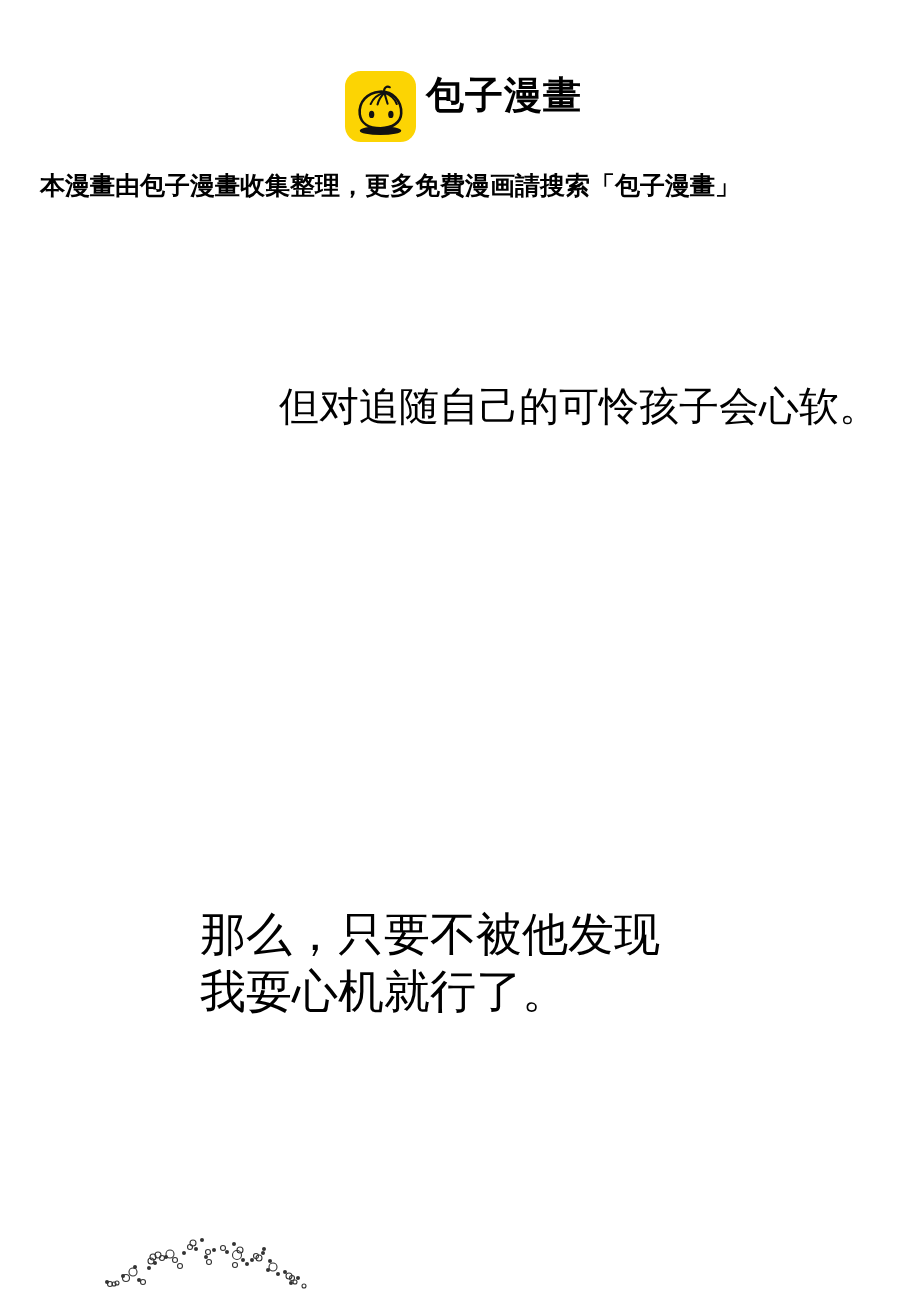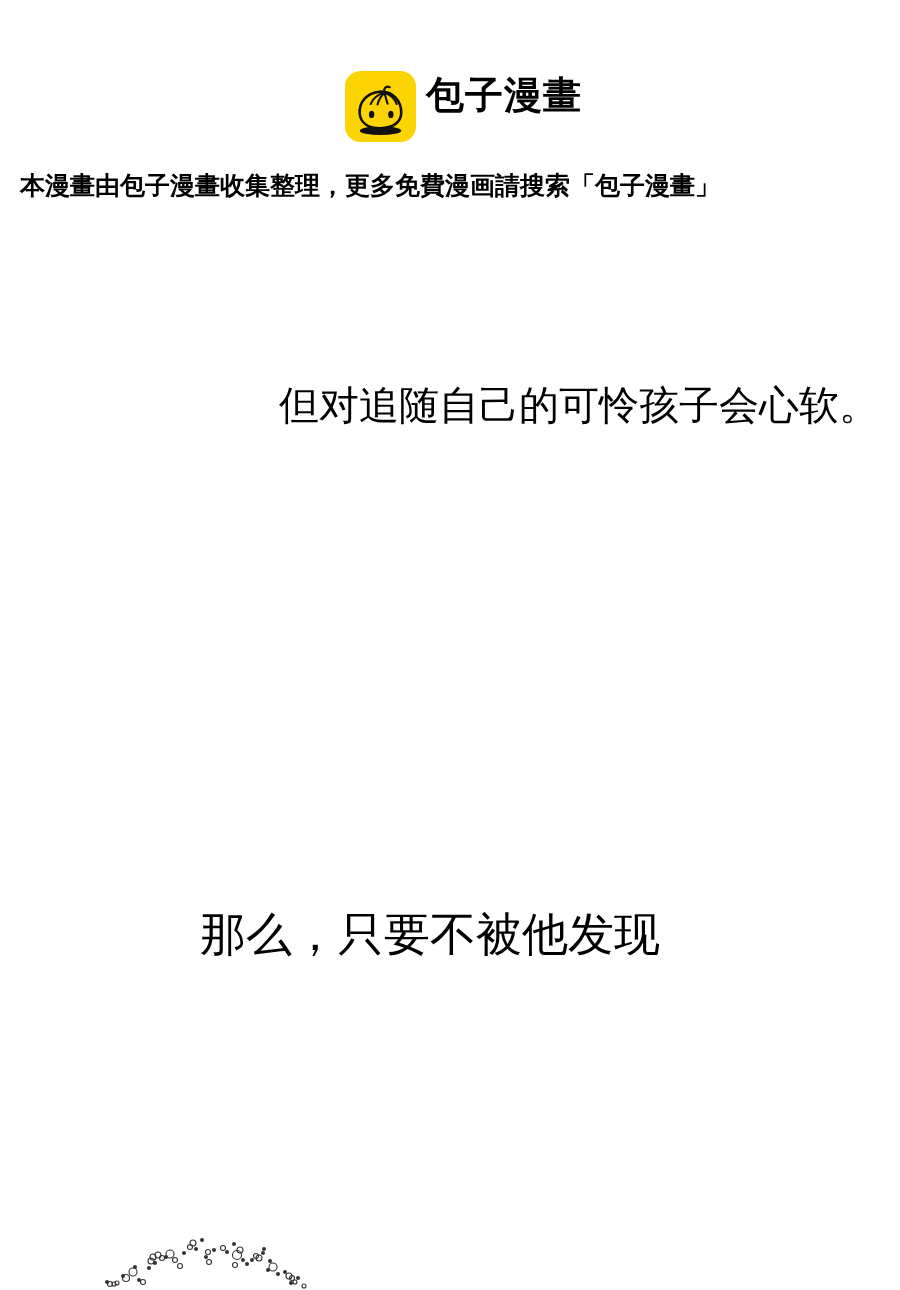--- a/index.html
+++ b/index.html
@@ -31,31 +31,31 @@
   .brand-name{
     font-size:38px;
     font-weight:900;
     color:var(--ink);
     letter-spacing:1px;
     white-space:nowrap;
   }
   .tagline{
     position:absolute;
     left:0;top:169px;width:740px;
-    text-align:center;
+    text-align:right;
     font-size:25px;
     font-weight:700;
     color:var(--ink);
     letter-spacing:0px;
     white-space:nowrap;
   }
   .caption{
     position:absolute;
     color:var(--ink);
-    font-family:Liberation Serif, serif;
+    font-family:Liberation Sans, sans-serif;
     white-space:nowrap;
   }
   .caption-1{
     left:279px;top:381px;
     font-size:40px;
     line-height:50px;
   }
   .caption-2{
     left:200px;top:906px;
     font-size:46px;
@@ -87,20 +87,21 @@
     </svg>
     <div class="brand-name">包子漫畫</div>
   </div>
 
   <div class="tagline">本漫畫由包子漫畫收集整理，更多免費漫画請搜索「包子漫畫」</div>
 
   <div class="caption caption-1">但对追随自己的可怜孩子会心软。</div>
 
   <div class="caption caption-2">
     <div>那么，只要不被他发现</div>
+    <div>我耍心机就行了。</div>
   </div>
 
   <svg id="bubbles-svg" class="bubbles" viewBox="0 0 215 55" aria-hidden="true">
       <circle cx="7" cy="47" r="2" fill="#333333"></circle>
       <circle cx="10" cy="49" r="2.5" fill="none" stroke="#333333" stroke-width="1.1"></circle>
       <circle cx="14" cy="49" r="2" fill="none" stroke="#333333" stroke-width="1.1"></circle>
       <circle cx="17" cy="48" r="2" fill="none" stroke="#333333" stroke-width="1.1"></circle>
       <circle cx="23" cy="41" r="2" fill="#333333"></circle>
       <circle cx="26" cy="43" r="3.5" fill="none" stroke="#333333" stroke-width="1.1"></circle>
       <circle cx="33" cy="37" r="4" fill="none" stroke="#333333" stroke-width="1.1"></circle>

